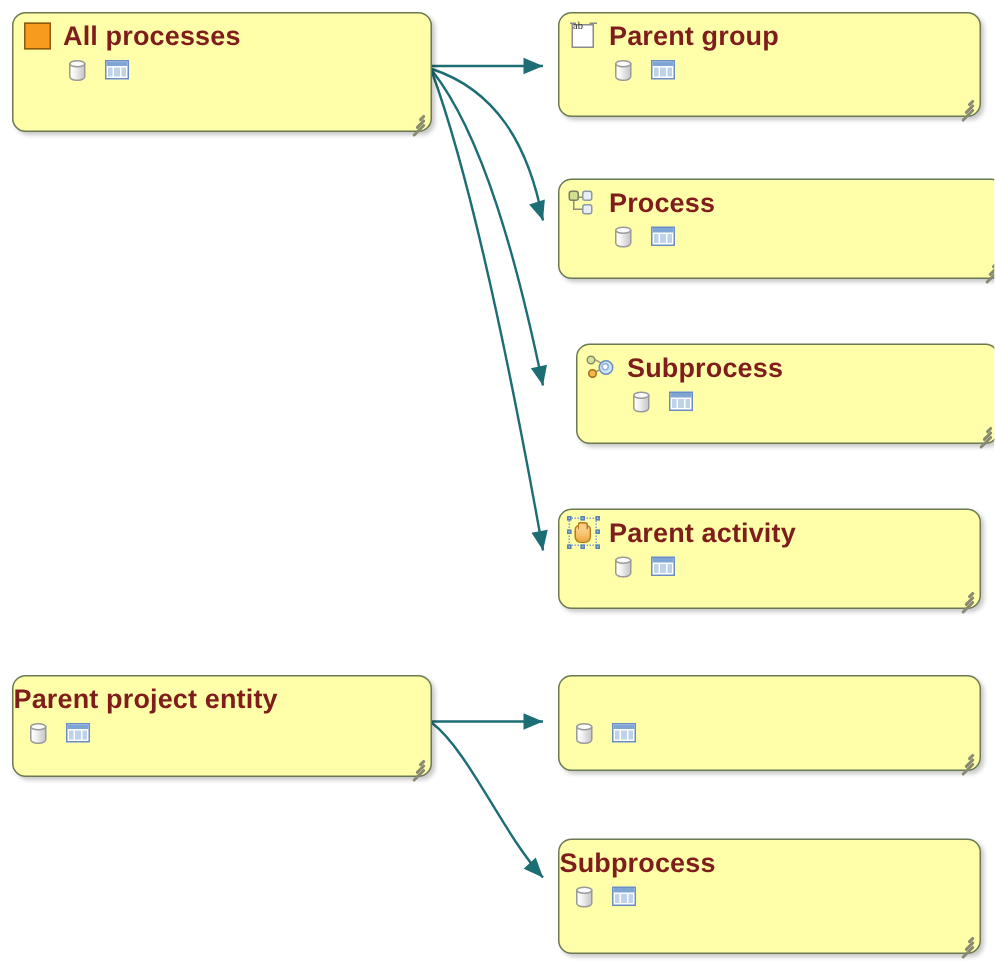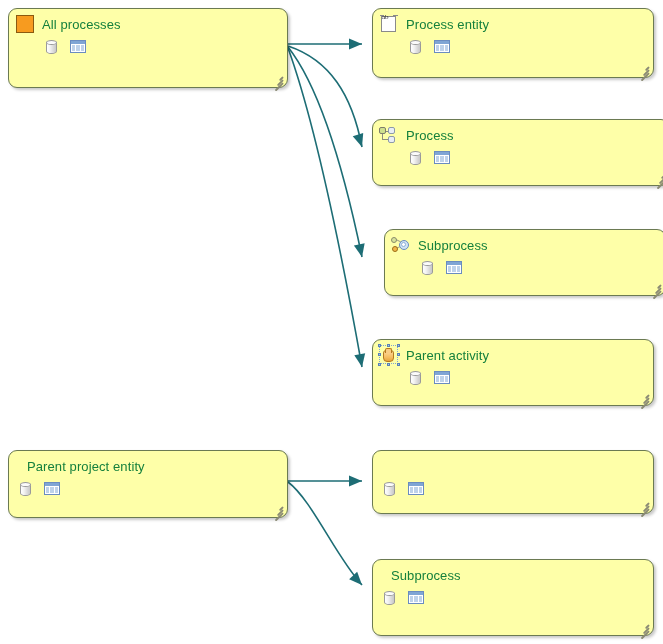--- a/index.html
+++ b/index.html
@@ -45,28 +45,28 @@
   }
   .type-icon {
     width: 22px;
     height: 22px;
     margin-left: 5px;
     margin-right: 4px;
     flex: 0 0 auto;
     position: relative;
   }
   .node-title {
-    font-size: 13px;
-    font-weight: normal;
-    color: #15803d;
+    font-size: 18px;
+    font-weight: bold;
+    color: #7f1d1d;
     white-space: nowrap;
     letter-spacing: 0.1px;
   }
   .node.has-icon .node-title { margin-left: 2px; }
-  .node.no-icon .node-header { padding-left: 18px; }
+  .node.no-icon .node-header { padding-left: 0; }
   .node.no-icon .node-title { margin-left: 0; }
 
   .node-tools {
     position: absolute;
     left: 0;
     top: 30px;
     display: flex;
     align-items: center;
     gap: 8px;
   }
@@ -289,21 +289,21 @@
         </div>
         <span class="grip">
           <i></i>
           <i></i>
           <i></i>
         </span>
       </div>
       <div class="node has-icon" style="left: 372px; top: 8px; width: 282px; height: 70px; background: rgb(254, 255, 168); border-color: rgb(107, 122, 82);">
         <div class="node-header">
           <span class="type-icon"><span class="icon-doc-ab"><span class="sheet"></span><span class="dash" style="left:2px;top:2px;width:4px;"></span><span class="dash" style="left:15px;top:2px;width:5px;"></span><span class="ab">ab</span></span></span>
-          <span class="node-title">Process entity</span>
+          <span class="node-title">Parent group</span>
         </div>
         <div class="node-tools">
           <span class="tool-icon"><span class="db-icon"><span class="db-body"></span><span class="db-top"></span></span></span>
           <span class="tool-icon"><span class="tbl-icon"><span class="tbl-frame">
                 <span class="tbl-head"></span>
                 <span class="tbl-cells">
                   <i></i>
                   <i></i>
                   <i></i>
                 </span>

